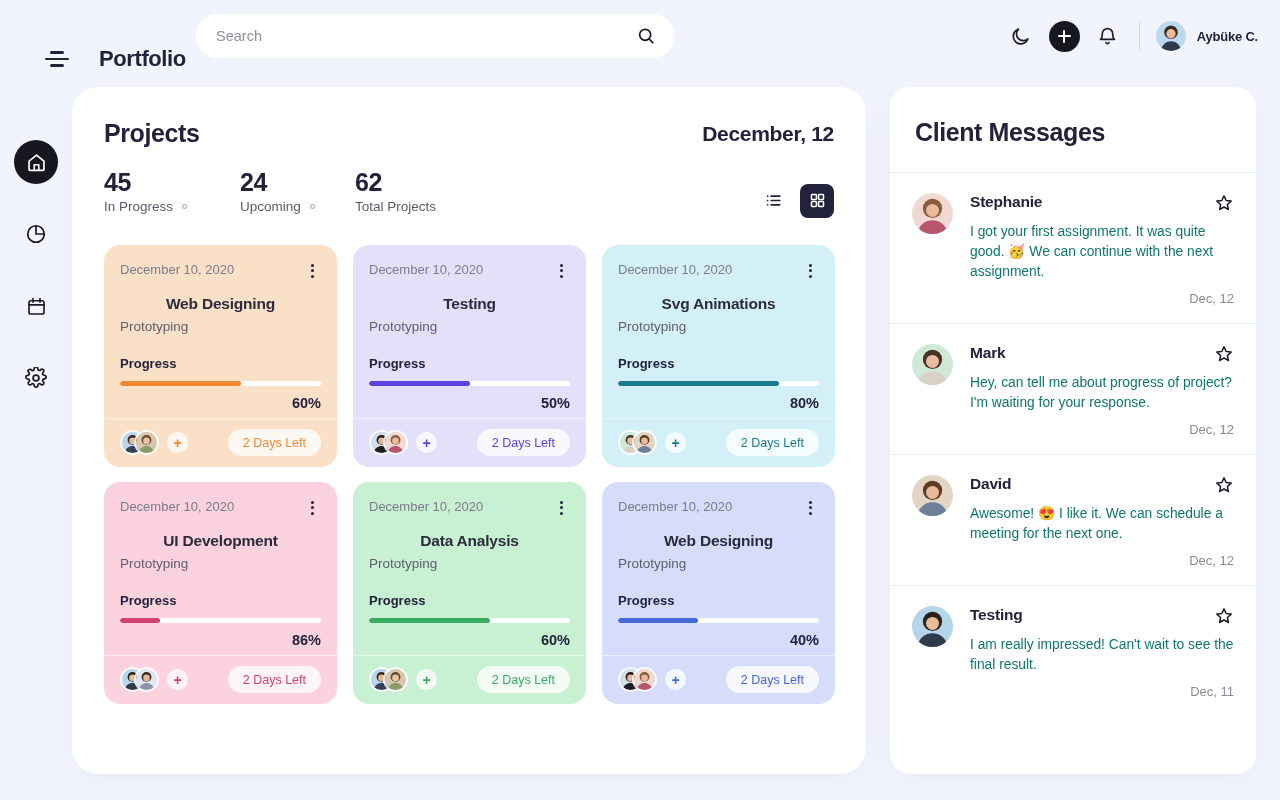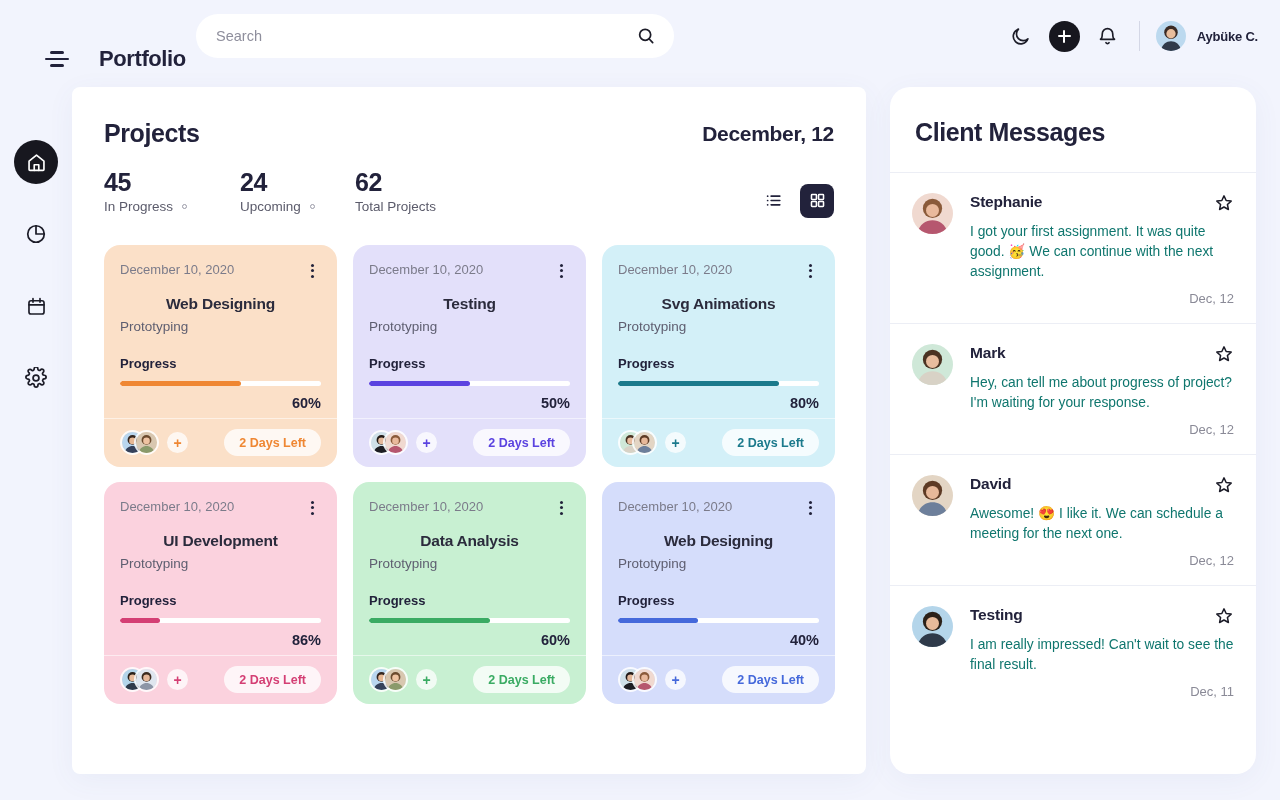--- a/index.html
+++ b/index.html
@@ -95,21 +95,21 @@
     width: 44px; height: 44px; border-radius: 50%;
     display: flex; align-items: center; justify-content: center;
     cursor: pointer;
   }
   .side-item.active { background: #17171f; }
 
   
   .projects-panel {
     position: absolute; left: 72px; top: 87px;
     width: 794px; height: 687px;
-    background: #fff; border-radius: 8px;
+    background: #fff; border-radius: 26px;
     box-shadow: 0 6px 28px rgba(90,100,160,0.06);
   }
   .panel-head {
     display: flex; align-items: center; justify-content: space-between;
     padding: 32px 32px 0 32px;
   }
   .panel-title { font-size: 25px; font-weight: bold; letter-spacing: -0.4px; }
   .panel-date { font-size: 21px; font-weight: bold; letter-spacing: -0.3px; }
 
   .stats-row {
@@ -179,21 +179,21 @@
     width: 21px; height: 21px; border-radius: 50%;
     background: rgba(255,255,255,0.75);
     margin-left: 8px;
     display: flex; align-items: center; justify-content: center;
     font-size: 14px; line-height: 1; cursor: pointer; font-weight: bold;
   }
   .days-pill {
     height: 27px; padding: 0 15px; border-radius: 14px;
     background: rgba(255,255,255,0.78);
     display: flex; align-items: center;
-    font-size: 12.5px; font-weight: bold;
+    font-size: 12.5px; font-weight: normal;
   }
 
   
   .messages-panel {
     position: absolute; left: 890px; top: 87px;
     width: 366px; height: 687px;
     background: #fff; border-radius: 20px;
     box-shadow: 0 6px 28px rgba(90,100,160,0.06);
     overflow: hidden;
   }

